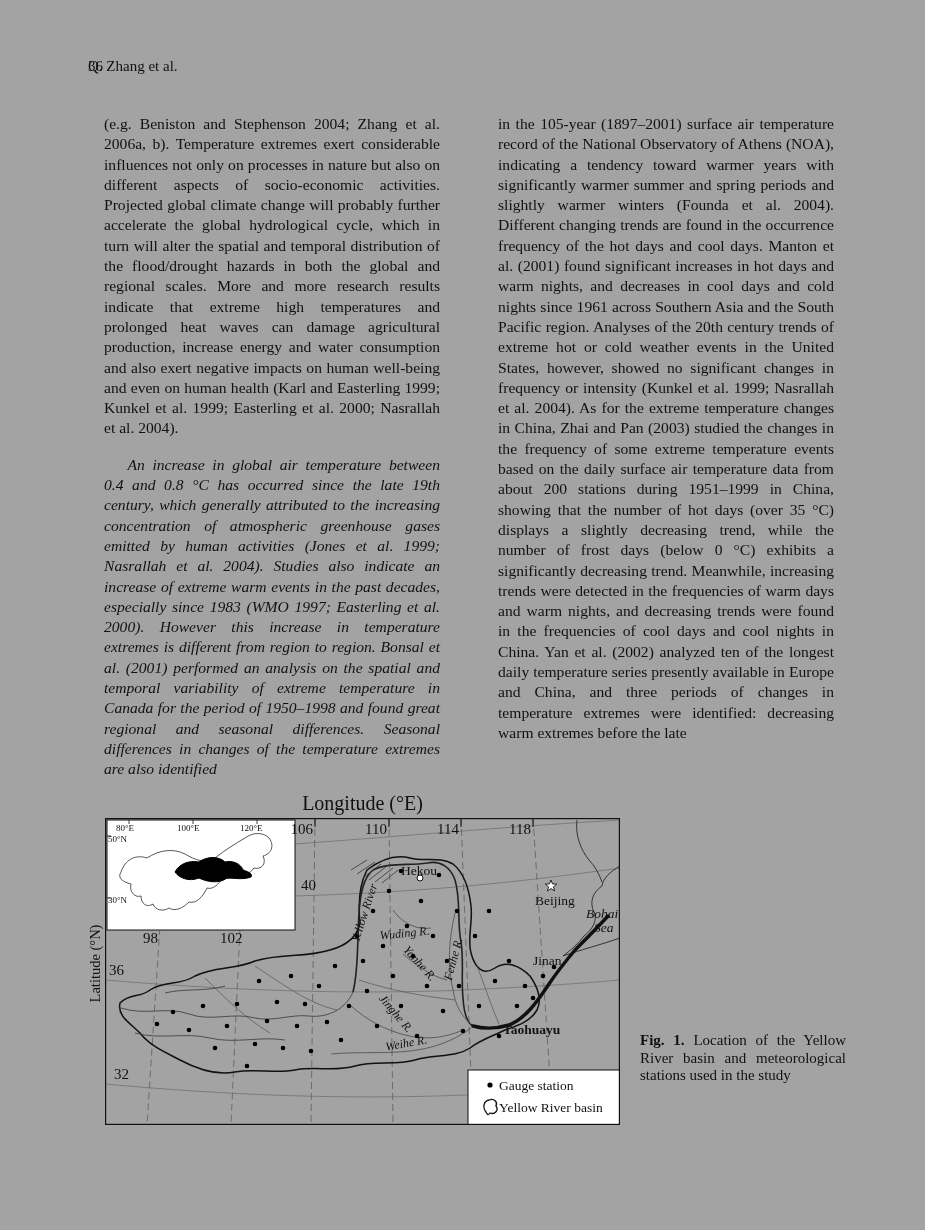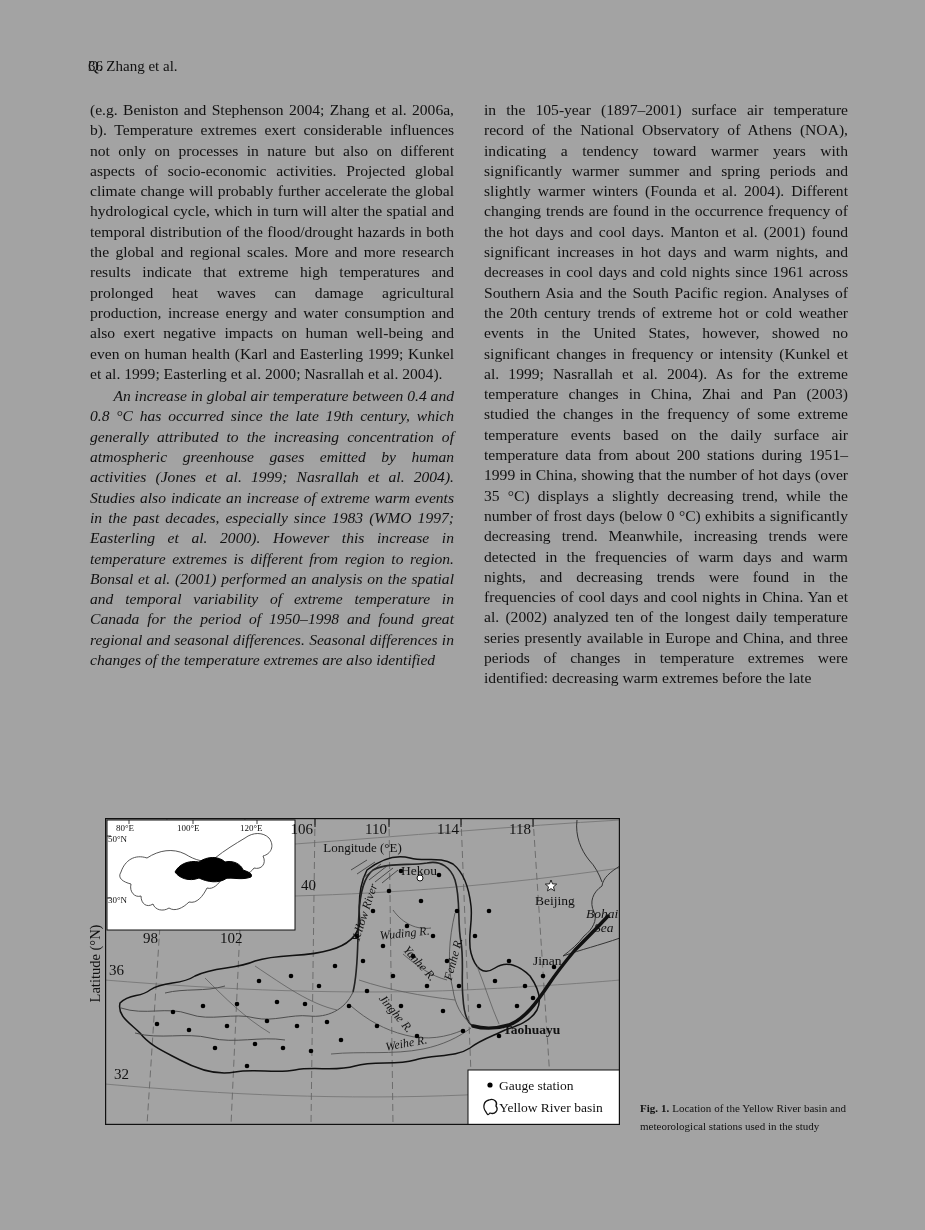--- a/index.html
+++ b/index.html
@@ -6,27 +6,27 @@
   .page{
     position:relative;width:925px;height:1230px;background:#a3a3a3;
     font-family:"Liberation Serif", serif;color:#111;overflow:hidden;
     margin:0 auto;
   }
   .running-head{position:absolute;top:58px;left:88px;width:760px;font-size:15px;}
   .page-num{position:absolute;left:0;top:0;}
   .head-center{position:absolute;left:0;right:0;top:0;}
   .cols{position:absolute;left:88px;top:98px;width:762px;display:flex;gap:26px;}
   .col{width:368px;font-size:15.6px;line-height:20.3px;text-align:justify;}
-  .col p{margin:2px;}
+  .col p{margin:16px;}
   .col p.indent{text-indent:1.5em;font-style:italic;}
-  .fig-xtitle{position:absolute;left:105px;top:792px;width:515px;text-align:center;font-size:13px;margin-top:48px;}
+  .fig-xtitle{position:absolute;left:105px;top:792px;width:515px;text-align:center;font-size:20px;}
   .fig-ytitle{position:absolute;left:18px;top:955px;width:154px;text-align:center;font-size:14.5px;
     transform:rotate(-90deg);}
   .map-wrap{position:absolute;left:105px;top:818px;}
-  .fig-caption{position:absolute;left:640px;top:1100px;width:206px;font-size:11px;line-height:17.6px;text-align:justify;}
+  .fig-caption{position:absolute;left:640px;top:1032px;width:206px;font-size:15px;line-height:17.6px;text-align:justify;}
   .fig-caption .cap-label{font-weight:bold;}
   svg text{font-family:"Liberation Serif", serif;fill:#111;}
   .tick-num{font-size:15px;}
   .inset-lbl{font-size:9px;}
   .place{font-size:13.5px;}
   .river-lbl{font-size:12px;font-style:italic;}
   .legend-txt{font-size:13.5px;}
 </style>
 </head>
 <body>

